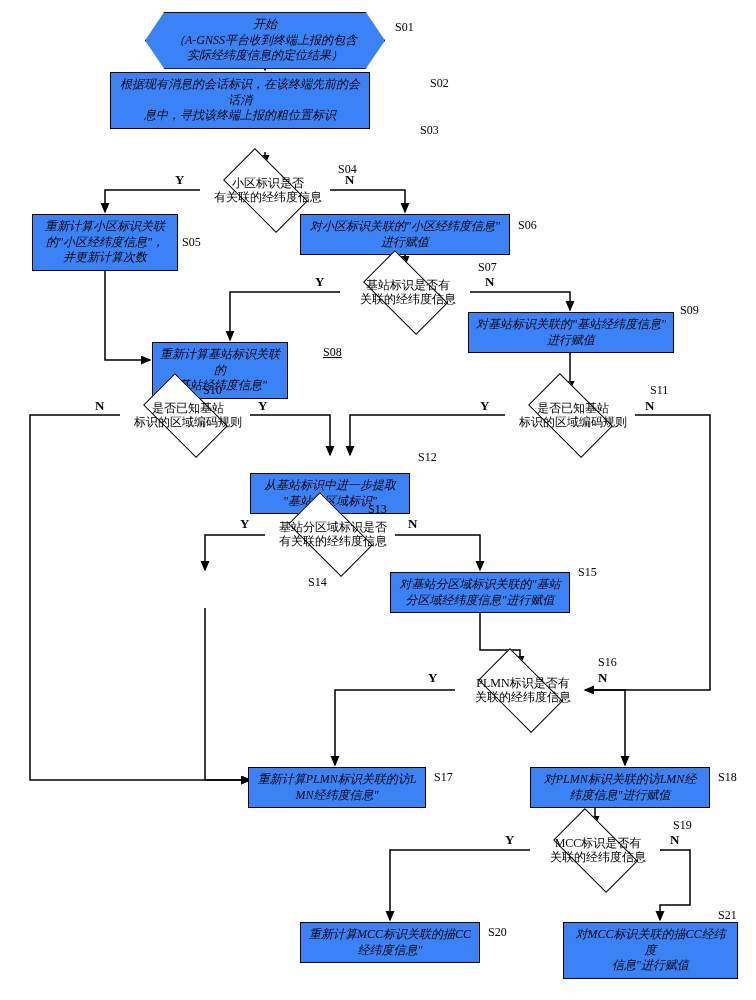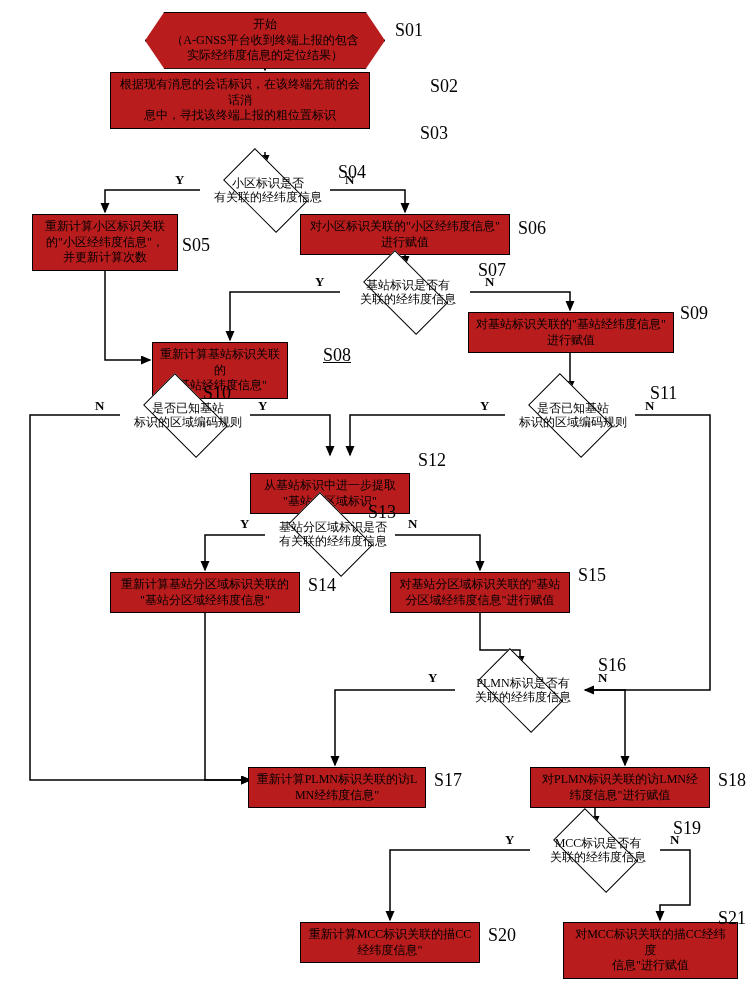--- a/index.html
+++ b/index.html
@@ -11,45 +11,46 @@
     width: 756px;
   }
   .canvas {
     position: relative;
     width: 736px;
     height: 980px;
   }
   .box {
     position: absolute;
     border: 1.5px solid #000;
-    background: #b91c1c;
+    background: #3b82f6;
     text-align: center;
     padding: 4px 6px;
     line-height: 1.3;
     box-sizing: border-box;
+    font-style: italic;
   }
   .diamond {
     position: absolute;
     width: 120px;
     height: 56px;
     transform: rotate(45deg);
     border: 1.5px solid #000;
     background: #fff;
     box-sizing: border-box;
   }
   .diamond-txt {
     position: absolute;
     width: 140px;
     text-align: center;
     line-height: 1.2;
     z-index: 2;
   }
   .step {
     position: absolute;
-    font-size: 18px;
+    font-size: 12px;
   }
   .yn {
     position: absolute;
     font-size: 13px;
     font-weight: bold;
   }
   svg {
     position: absolute;
     top: 0;
     left: 0;
@@ -168,21 +169,20 @@
 
 <div class="box" style="left:240px;top:447px;width:160px;margin-top:16px;">从基站标识中进一步提取<br>"基站分区域标识"</div>
 <div class="step" style="left:408px;top:440px;">S12</div>
 
 <div class="diamond" style="left:283px;top:502px;width:75px;height:45px;"></div>
 <div class="diamond-txt" style="left:253px;top:510px;">基站分区域标识是否<br>有关联的经纬度信息</div>
 <div class="step" style="left:358px;top:492px;">S13</div>
 <div class="yn" style="left:230px;top:506px;">Y</div>
 <div class="yn" style="left:398px;top:506px;">N</div>
 
-<div class="box" style="left:100px;top:562px;width:190px;">重新计算基站分区域标识关联的<br>"基站分区域经纬度信息"</div>
 <div class="step" style="left:298px;top:565px;">S14</div>
 
 <div class="box" style="left:380px;top:562px;width:180px;">对基站分区域标识关联的"基站<br>分区域经纬度信息"进行赋值</div>
 <div class="step" style="left:568px;top:555px;">S15</div>
 
 <div class="diamond" style="left:473px;top:658px;width:75px;height:45px;"></div>
 <div class="diamond-txt" style="left:443px;top:666px;">PLMN标识是否有<br>关联的经纬度信息</div>
 <div class="step" style="left:588px;top:645px;">S16</div>
 <div class="yn" style="left:418px;top:660px;">Y</div>
 <div class="yn" style="left:588px;top:660px;">N</div>

